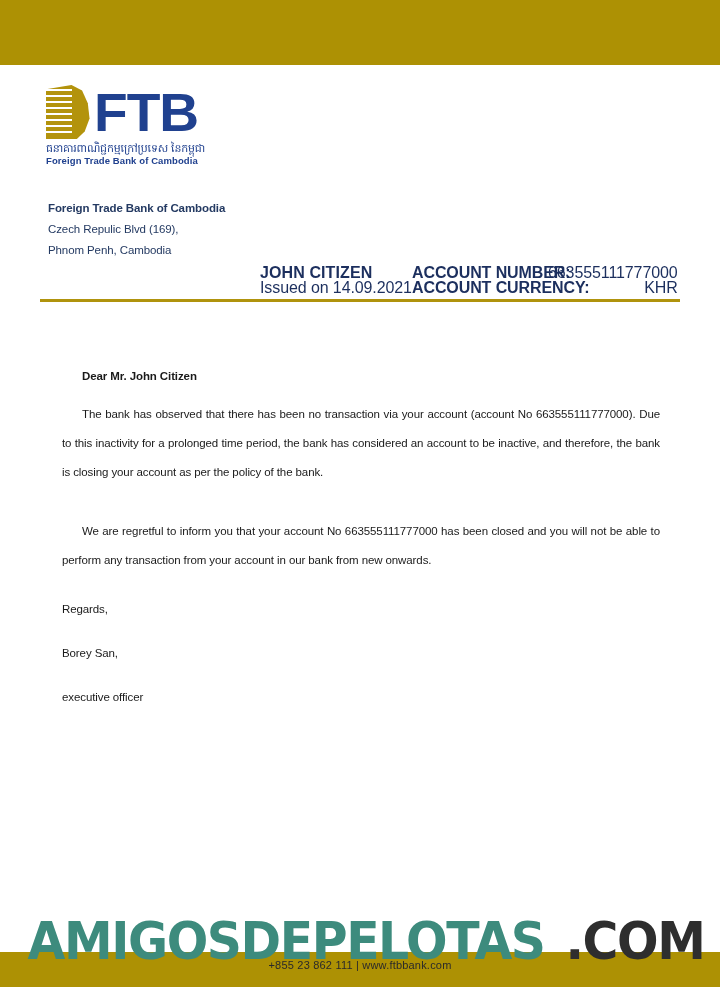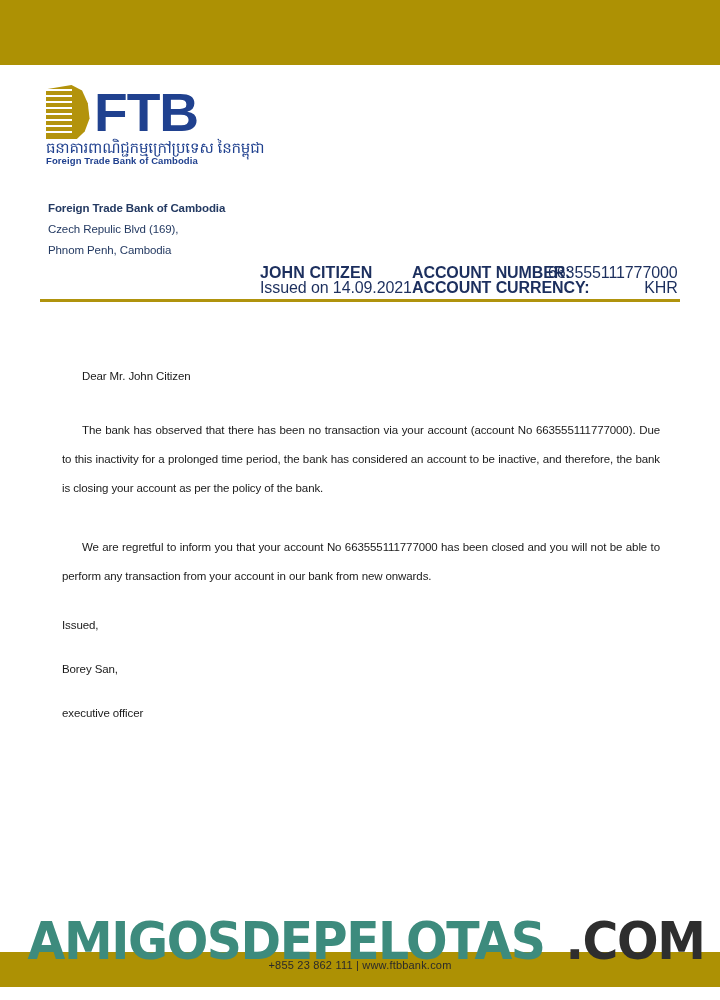--- a/index.html
+++ b/index.html
@@ -78,21 +78,21 @@
     font-weight: bold;
     font-size: 53px;
     line-height: 53px;
     letter-spacing: -1px;
     color: #20418F;
     transform: scaleX(1.04);
     transform-origin: left bottom;
   }
   .logo-khmer {
     margin-top: 3px;
-    font-size: 15px;
+    font-size: 11px;
     line-height: 12px;
     color: #20418F;
     letter-spacing: -0.2px;
     white-space: nowrap;
   }
   .logo-sub {
     margin-top: 1px;
     font-size: 9.5px;
     line-height: 11px;
     font-weight: bold;
@@ -143,22 +143,23 @@
 
   
   .body {
     position: absolute;
     left: 62px; top: 305px;
     width: 598px;
     color: #1a1a1a;
     font-size: 11.5px;
   }
   .salutation {
-    margin: 0 0 34px 20px;
-    letter-spacing: -0.1px;
+    margin: 0 0 18px 20px;
+    letter-spacing: -0.1px;
+    font-weight: bold;
   }
   .para {
     margin: 2px 0 30px 0;
     text-align: justify;
     line-height: 29px;
     text-indent: 20px;
     letter-spacing: -0.1px;
   }
   .para.tight { margin-bottom: 26px; }
   .signoff {
@@ -246,21 +247,21 @@
       </div>
     </div>
   </div>
 
   <div class="divider"></div>
 
   <div class="body">
     <p class="salutation">Dear Mr. John Citizen</p>
     <p class="para">The bank has observed that there has been no transaction via your account (account No 663555111777000). Due to this inactivity for a prolonged time period, the bank has considered an account to be inactive, and therefore, the bank is closing your account as per the policy of the bank.</p>
     <p class="para tight">We are regretful to inform you that your account No 663555111777000 has been closed and you will not be able to perform any transaction from your account in our bank from new onwards.</p>
-    <p class="signoff">Issued,</p>
+    <p class="signoff">Regards,</p>
     <p class="signoff">Borey San,</p>
     <p class="signoff">executive officer</p>
   </div>
 
 </div>
 
 <div class="bar-bottom"></div>
 
 <div class="footer-text">+855 23 862 111   |   www.ftbbank.com</div>
 

